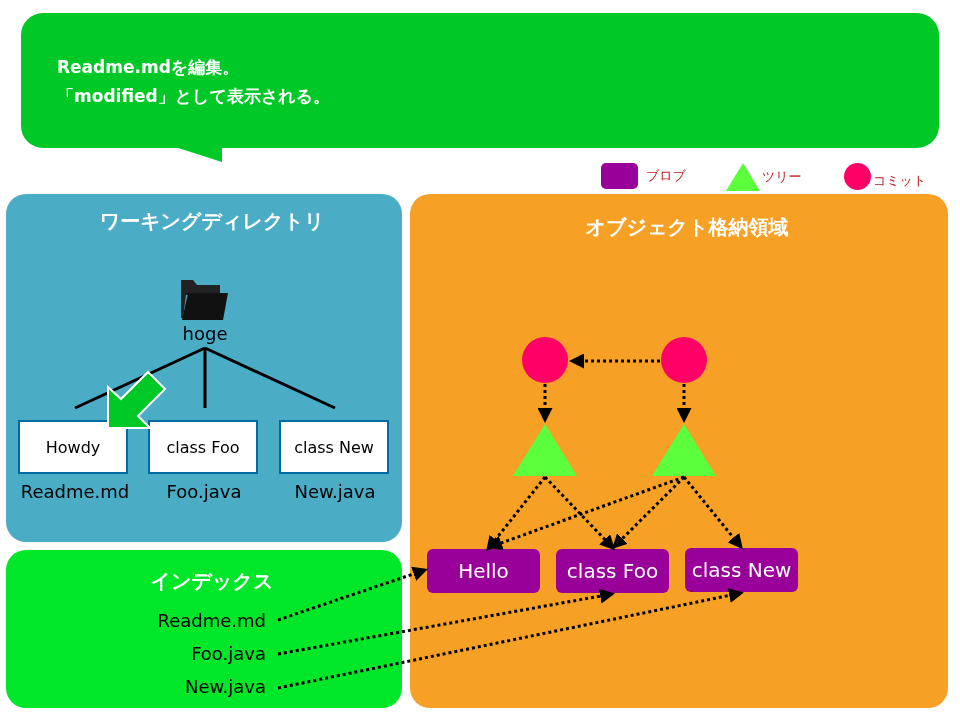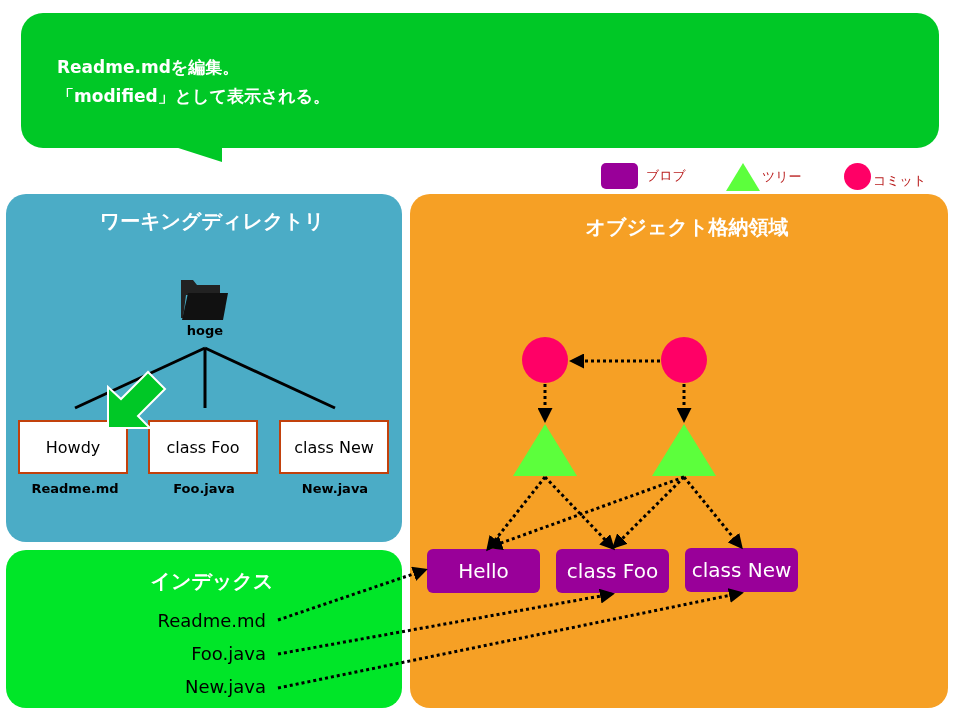--- a/index.html
+++ b/index.html
@@ -5,22 +5,22 @@
   html,body{margin:0;padding:0;}
   body{width:960px;height:720px;background:#ffffff;position:relative;overflow:hidden;font-family:"DejaVu Sans","Liberation Sans",sans-serif;}
   .callout{position:absolute;left:21px;top:13px;width:918px;height:135px;background:#00c826;border-radius:22px;}
   .callout-text{position:absolute;left:36px;top:40px;color:#fff;font-size:17px;font-weight:bold;line-height:29px;white-space:pre;}
   .legend{position:absolute;top:163px;font-size:13px;color:#b91c1c;display:flex;align-items:center;}
   .panel{position:absolute;border-radius:20px;}
   .wd{left:6px;top:194px;width:396px;height:348px;background:#4bacc6;}
   .idx{left:6px;top:550px;width:396px;height:158px;background:#00e628;}
   .obj{left:410px;top:194px;width:538px;height:514px;background:#f6a025;}
   .panel-title{position:absolute;left:0;right:0;text-align:center;color:#fff;font-weight:bold;font-size:20px;padding-left:16px;}
-  .file{position:absolute;width:110px;height:54px;background:#fff;border:2px solid #c2410c;box-sizing:border-box;font-size:16px;display:flex;align-items:center;justify-content:center;color:#000;}
-  .fname{position:absolute;font-size:13px;color:#000;text-align:center;width:130px;font-weight:bold;}
+  .file{position:absolute;width:110px;height:54px;background:#fff;border:2px solid #0369a1;box-sizing:border-box;font-size:16px;display:flex;align-items:center;justify-content:center;color:#000;}
+  .fname{position:absolute;font-size:18px;color:#000;text-align:center;width:130px;}
   .idx-item{position:absolute;right:0;width:260px;text-align:right;font-size:18px;color:#000;}
   .blob{position:absolute;height:44px;background:#990099;border-radius:6px;color:#fff;font-size:20px;display:flex;align-items:center;justify-content:center;}
   svg.overlay{position:absolute;left:0;top:0;}
 </style>
 </head>
 <body>
 
 <div class="callout">
   <div class="callout-text"><div>Readme.mdを編集。</div><div>「modified」として表示される。</div></div>
 </div>

